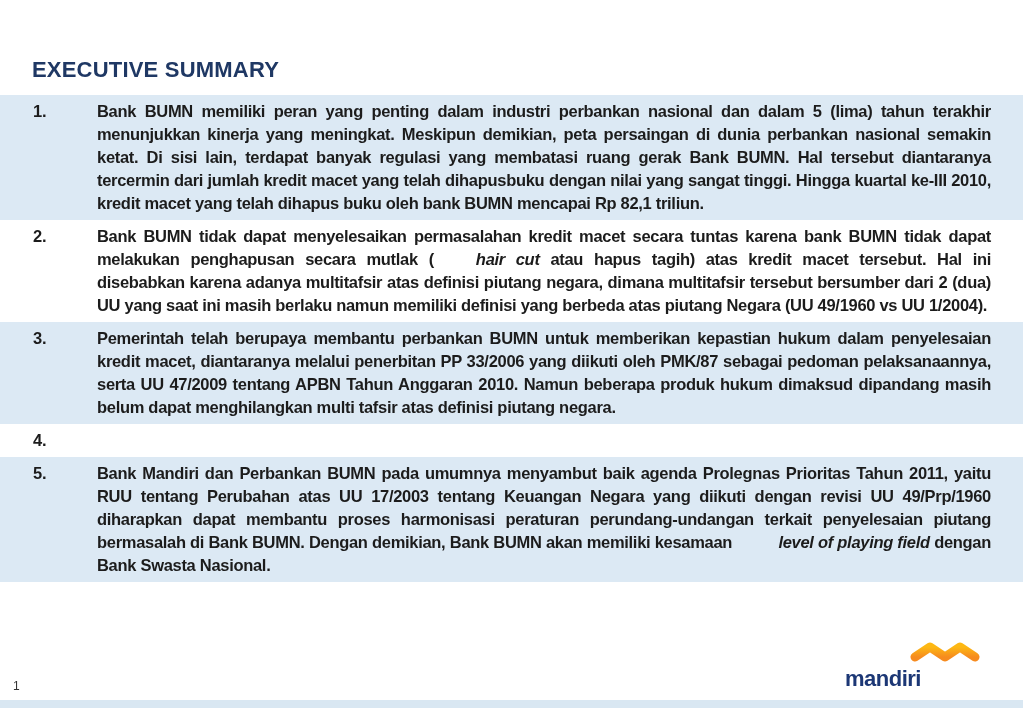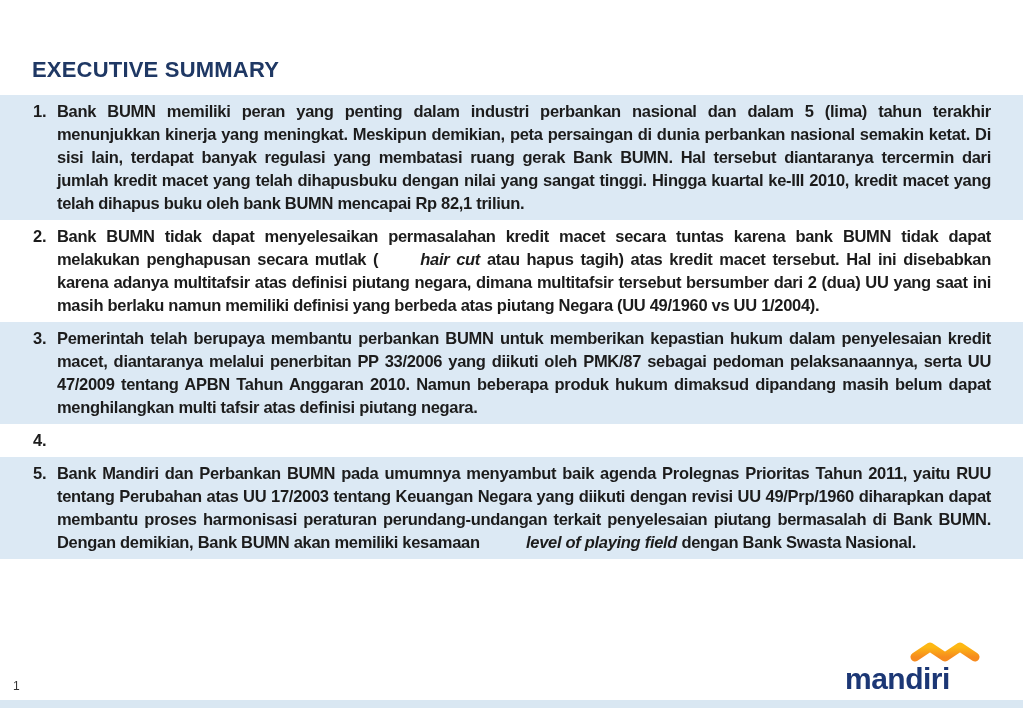--- a/index.html
+++ b/index.html
@@ -22,37 +22,37 @@
   .item {
     display:flex;
     padding:5px 32px 5px 33px;
     font-size:16.5px; font-weight:bold;
     color:#1c1c1c;
     line-height:23px;
     letter-spacing:-0.3px;
   }
   .item.blue { background:#DCE9F4; }
   .num { flex:none; width:24px; }
-  .txt { flex:1; text-align:justify; }
+  .txt { flex:1; text-align:justify;margin-left:40px; }
   .it { font-style:italic;padding-left:42px; }
   .page-num {
     position:absolute; left:13px; bottom:15px;
     font-size:12px; font-weight:normal; color:#333333;
   }
   .logo {
     position:absolute; right:38px; bottom:13px;
     width:140px; height:52px;
   }
   .logo-wave {
     position:absolute; right:0; top:-2px;
     width:76px; height:22px;
   }
   .logo-text {
     position:absolute; left:0; bottom:0;
-    font-size:30px; font-weight:bold;
+    font-size:22px; font-weight:bold;
     color:#1C3775; letter-spacing:-0.5px;
     line-height:32px;
   }
   .footer-strip {
     position:absolute; left:0; bottom:0;
     width:100%; height:8px;
     background:#D9E7F2;
   }
 </style>
 </head>

